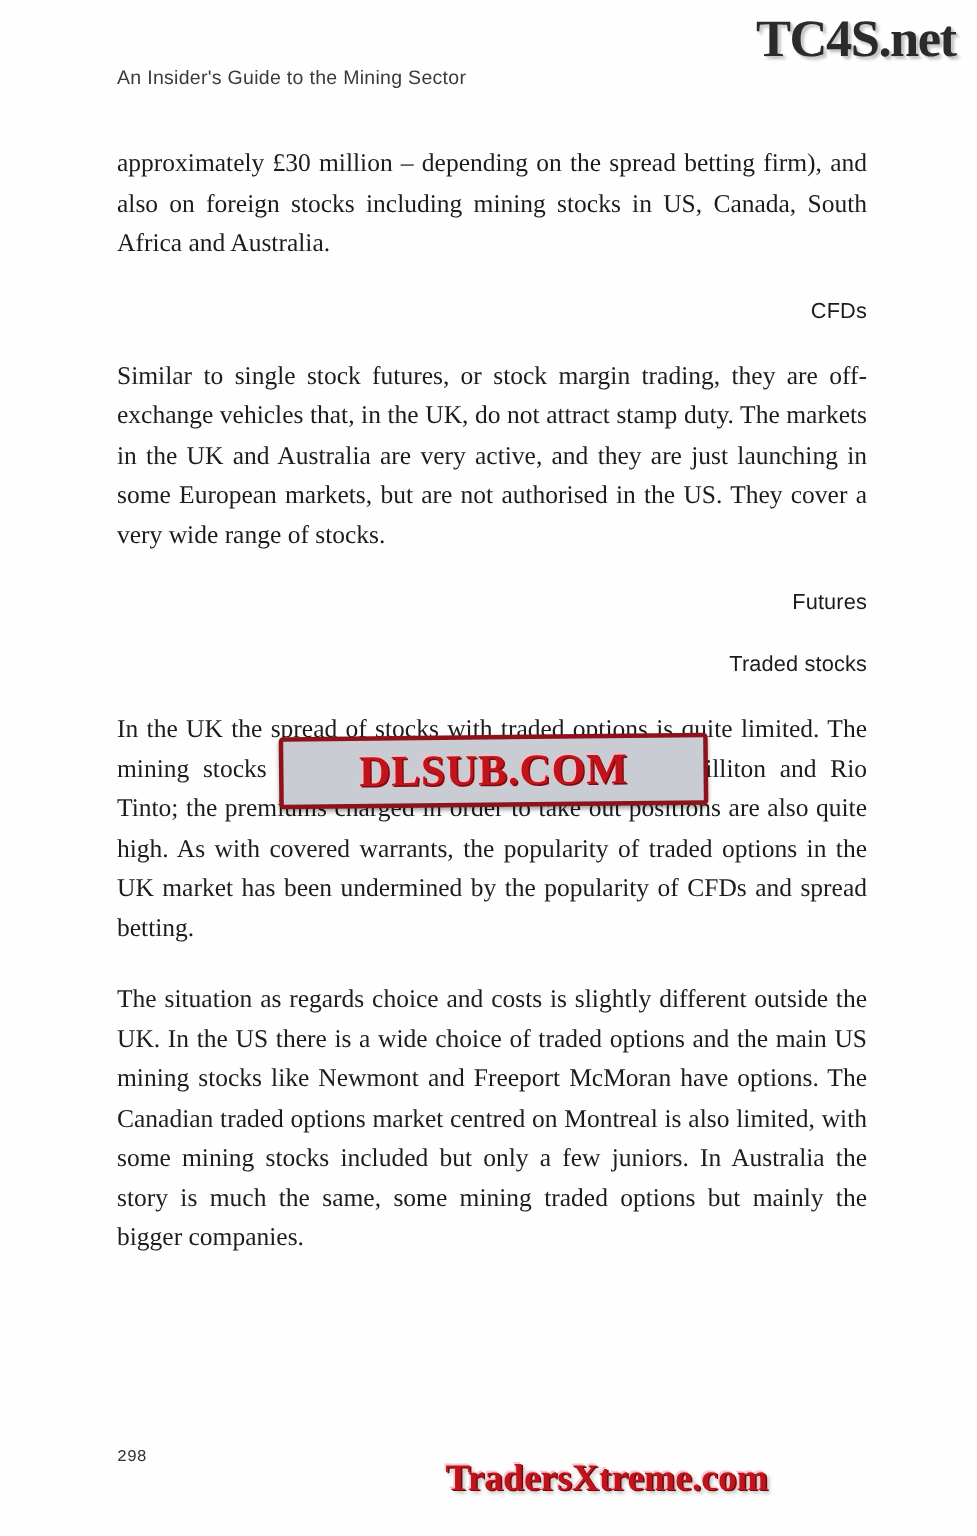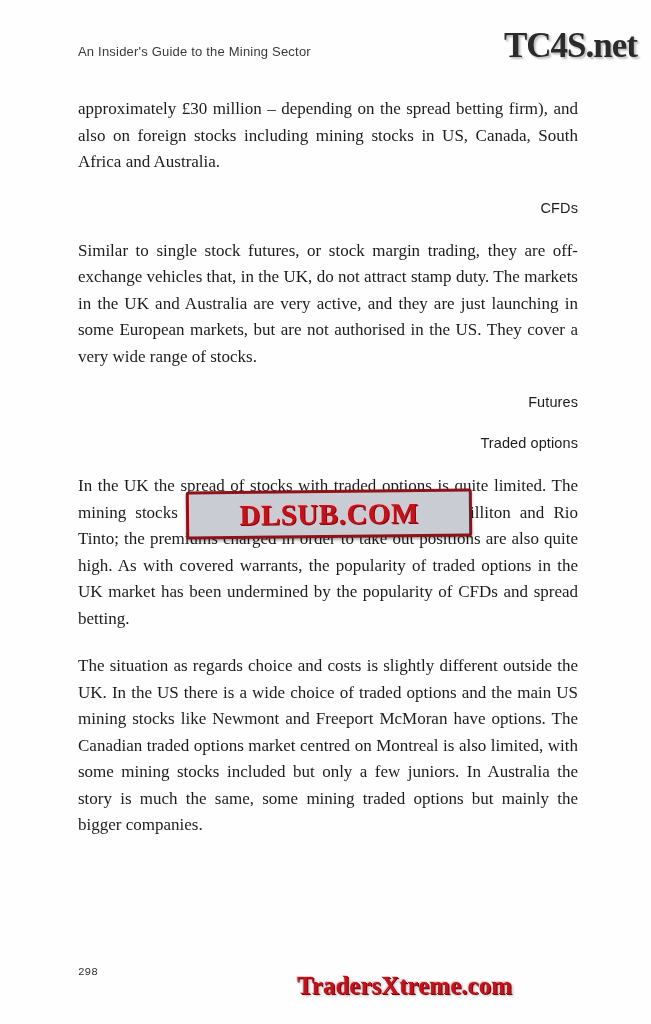--- a/index.html
+++ b/index.html
@@ -27,21 +27,20 @@
     position: absolute;
     top: 6px;
     right: 14px;
     font-family: "Liberation Serif", serif;
     font-size: 35px;
     font-weight: bold;
     letter-spacing: -1px;
     color: #2b2b2b;
     text-shadow: 1px 1px 0 #c9c9c9, 2px 2px 2px rgba(0,0,0,0.25);
     white-space: nowrap;
-    margin-top: 20px;
   }
 
   
   .running-head {
     position: absolute;
     top: 44px;
     left: 78px;
     font-family: "Liberation Sans", sans-serif;
     font-size: 13px;
     color: #3a3a3a;
@@ -142,21 +141,21 @@
 
   <div class="content">
 
     <p class="body">approximately £30 million – depending on the spread betting firm), and also on foreign stocks including mining stocks in US, Canada, South Africa and Australia.</p>
 
     <h3 class="sub">CFDs</h3>
     <p class="body">Similar to single stock futures, or stock margin trading, they are off-exchange vehicles that, in the UK, do not attract stamp duty. The markets in the UK and Australia are very active, and they are just launching in some European markets, but are not authorised in the US. They cover a very wide range of stocks.</p>
 
     <h3 class="sub">Futures</h3>
 
-    <h3 class="sub">Traded options</h3>
+    <h3 class="sub">Traded stocks</h3>
     <p class="body">In the UK the spread of stocks with traded options is quite limited. The mining stocks available are Anglo American, BHP Billiton and Rio Tinto; the premiums charged in order to take out positions are also quite high. As with covered warrants, the popularity of traded options in the UK market has been undermined by the popularity of CFDs and spread betting.</p>
     <p class="body">The situation as regards choice and costs is slightly different outside the UK. In the US there is a wide choice of traded options and the main US mining stocks like Newmont and Freeport McMoran have options. The Canadian traded options market centred on Montreal is also limited, with some mining stocks included but only a few juniors. In Australia the story is much the same, some mining traded options but mainly the bigger companies.</p>
 
   </div>
 
   <div class="wm-mid">
     <span>DLSUB.COM</span>
   </div>
 
   <div class="page-number">298</div>

